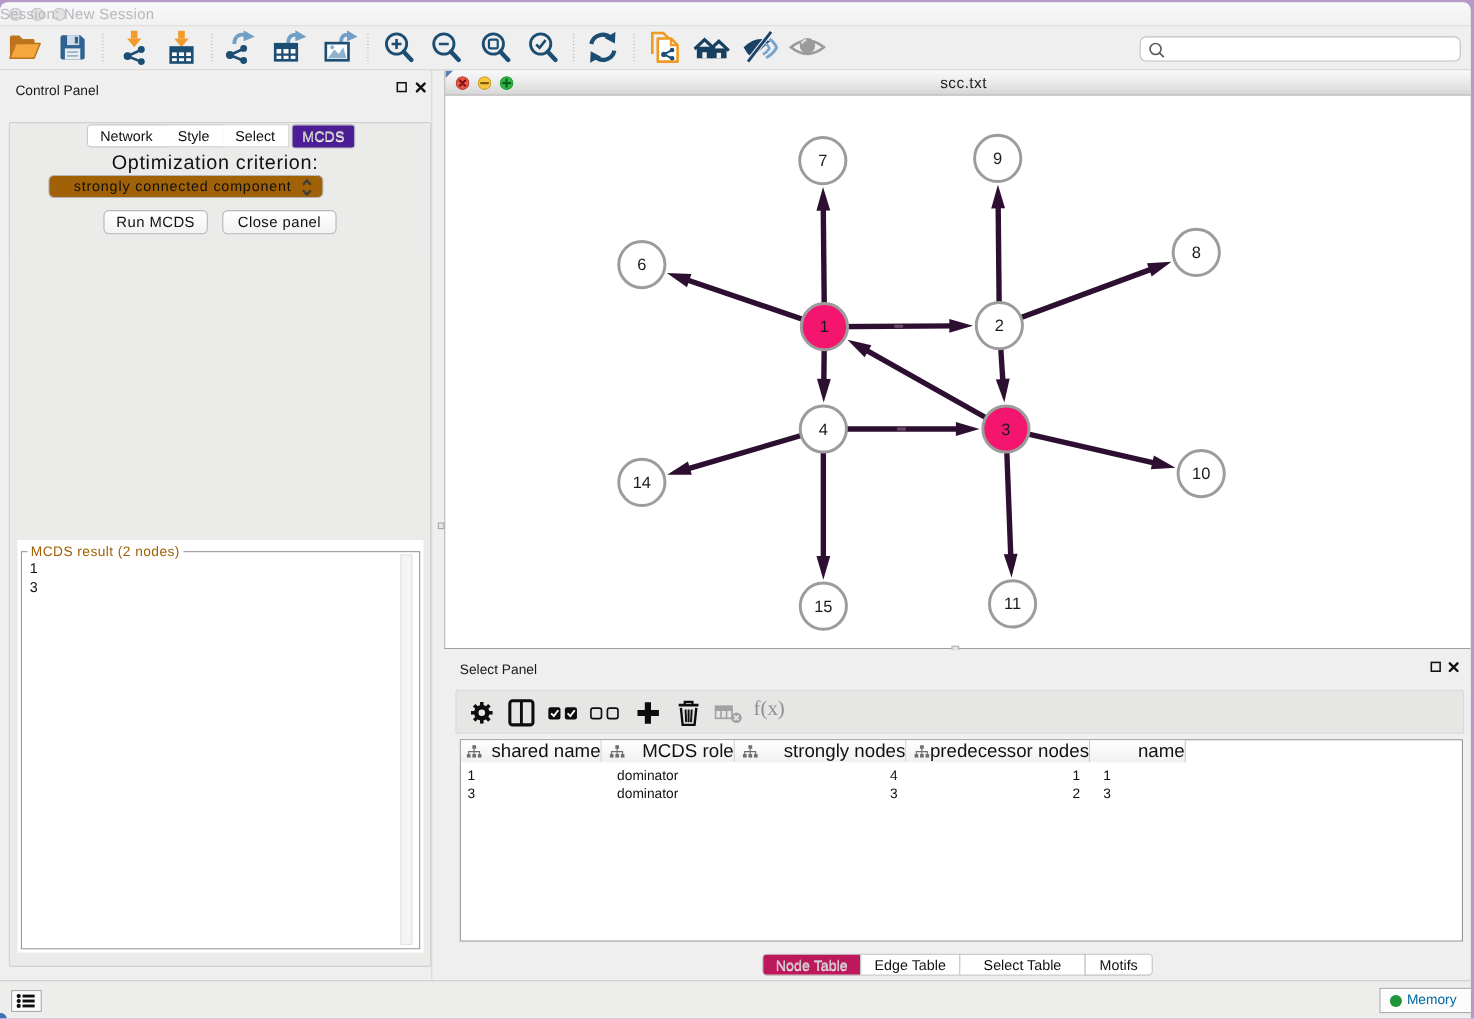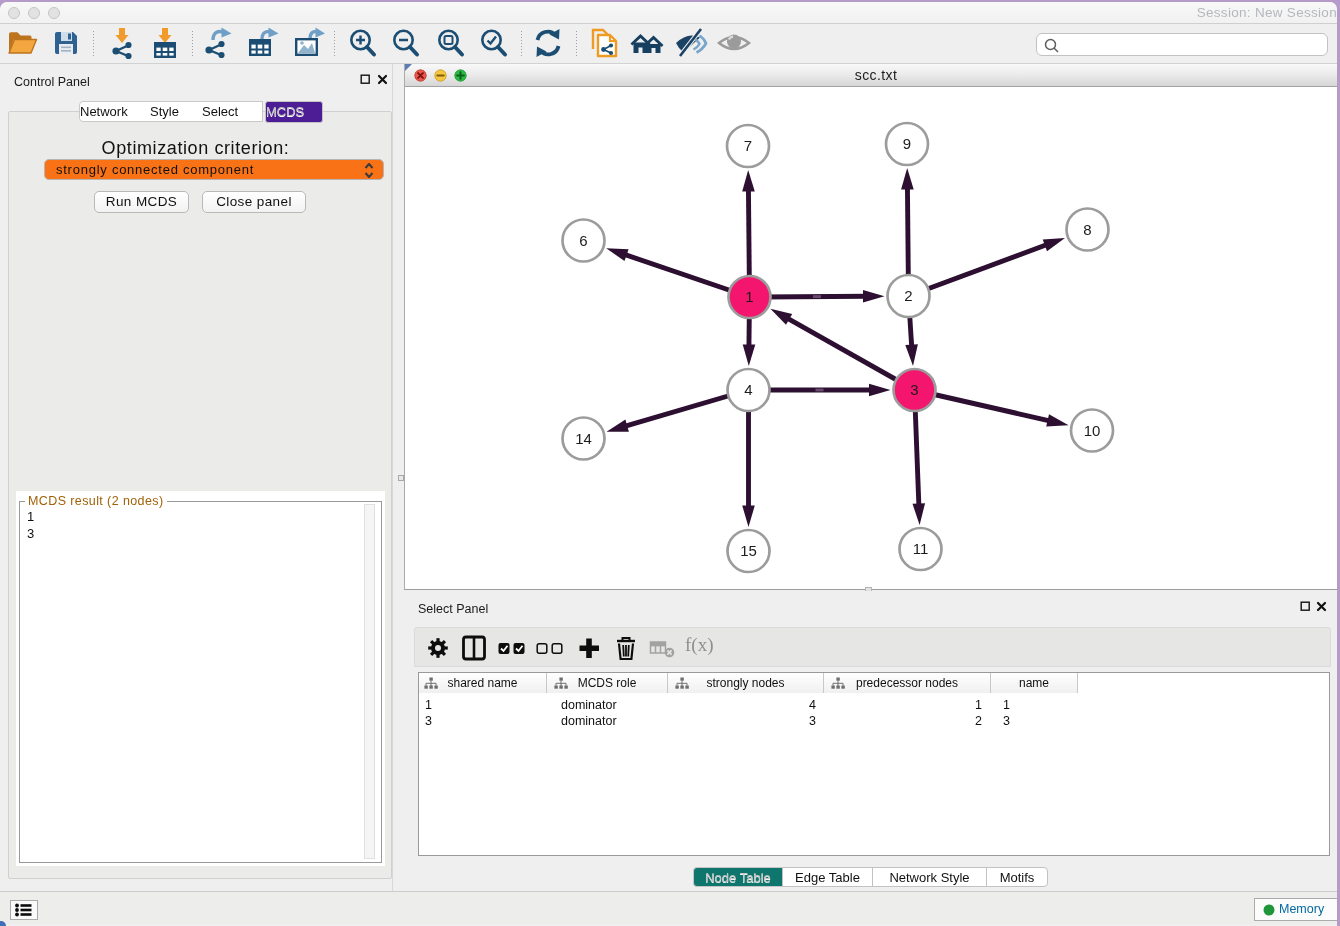--- a/index.html
+++ b/index.html
@@ -2,40 +2,40 @@
 <html><head>
 <meta charset="utf-8">
 <style>
 *{margin:0;padding:0;box-sizing:border-box}
 html,body{width:1340px;height:926px;overflow:hidden}
 body{background:#b59aca;font-family:"Liberation Sans",sans-serif;position:relative}
 #win{position:absolute;left:0;top:2px;width:1337px;height:924px;background:#eeefee;border-radius:7px 7px 0 0;overflow:hidden}
 
 #titlebar{position:absolute;left:0;top:0;width:1337px;height:22px;background:linear-gradient(#f8f8f8,#f1f1f1);border-bottom:1px solid #cfcfcf;border-radius:7px 7px 0 0}
 .tl{position:absolute;top:5px;width:12px;height:12px;border-radius:50%;background:#e2e2e2;border:1px solid #c5c5c5}
-#wtitle{position:absolute;top:3px;left:0;width:1337px;text-align:right;font-size:13.5px;color:#b4b8be;letter-spacing:0.3px}
+#wtitle{position:absolute;top:3px;left:0;width:1337px;text-align:left;font-size:13.5px;color:#b4b8be;letter-spacing:0.3px}
 
 #toolbar{position:absolute;left:0;top:22px;width:1337px;height:40px;background:#eeefee;border-bottom:1px solid #d2d2d2}
 .sep{position:absolute;top:7px;height:26px;width:1px;background-image:linear-gradient(#9f9f9f 1px,transparent 1px);background-size:1px 3px}
 .tbi{position:absolute;top:2px}
 #search{position:absolute;left:1036px;top:9px;width:292px;height:23px;background:#fff;border:1px solid #c2c2c2;border-radius:6px}
 
 #cpanel{position:absolute;left:0;top:62px;width:391px;height:827px;background:#eeefee}
 #cphead{position:absolute;left:14px;top:11px;font-size:12.5px;color:#1a1a1a}
 #cpinner{position:absolute;left:8px;top:47px;width:384px;height:768px;background:#ebecea;border:1px solid #d0d0d0;border-radius:2px}
 
 #tabs{position:absolute;left:79px;top:33px;height:21px}
-.tabb{position:absolute;top:4px;height:21px;background:#fff;border:1px solid #c9c9c9;font-size:13px;color:#111;line-height:20px}
+.tabb{position:absolute;top:16px;height:21px;background:#fff;border:1px solid #c9c9c9;font-size:13px;color:#111;text-align:center;line-height:20px}
 #tabN{left:0;width:72px;border-radius:4px 0 0 4px}
 #tabS{left:71px;width:53px;border-left:none}
 #tabE{left:123px;width:61px;border-left:none;border-radius:0 1px 1px 0}
 #tabM{left:186px;width:58px;background:#4c1d95;border:1px solid #c4c4c4;border-radius:3px;color:#bcbcbc;text-shadow:0 1px 0 #fff;height:22px}
 
 #optlabel{position:absolute;left:0;top:74px;width:391px;text-align:center;font-size:18px;color:#111;letter-spacing:0.6px}
-#dropdown{position:absolute;left:44px;top:95px;width:340px;height:21px;background:#f97316;border:1px solid #b5b5b5;border-radius:5px;font-size:13px;color:#111;line-height:19px;padding-left:11px;letter-spacing:0.75px}
+#dropdown{position:absolute;left:44px;top:95px;width:250px;height:21px;background:#a16207;border:1px solid #b5b5b5;border-radius:5px;font-size:13px;color:#111;line-height:19px;padding-left:22px;letter-spacing:0.75px}
 .btn{position:absolute;top:127px;height:22px;background:linear-gradient(#ffffff,#f2f2f2);border:1px solid #b9b9b9;border-radius:5px;font-size:13.5px;color:#111;text-align:center;line-height:20px;letter-spacing:0.4px}
 #runbtn{left:94px;width:95px}
 #closebtn{left:202px;width:104px}
 
 #resbox{position:absolute;left:16px;top:427px;width:369px;height:375px;background:#fff}
 #restitled{position:absolute;left:3px;top:10px;right:3px;bottom:3px;border:1px solid #9a9a9a}
 #reslegend{position:absolute;left:5px;top:-8px;background:#fff;padding:0 3px;font-size:12.5px;color:#a16207;letter-spacing:0.4px}
 #resscroll{position:absolute;right:6px;top:2px;width:11px;height:355px;background:#f5f5f5;border:1px solid #e0e0e0}
 .resitem{position:absolute;left:7px;font-size:13px;color:#111}
 
@@ -46,21 +46,21 @@
 #nettitle{position:absolute;left:0;top:0;width:932px;height:23px;background:linear-gradient(#f9f9f9 0%,#ececec 45%,#d6d6d6 100%);border-bottom:1px solid #a2a2a2}
 #netlabel{position:absolute;left:5px;top:3px;width:932px;text-align:center;font-size:14px;color:#1d1d1d;letter-spacing:0.4px}
 .mac{position:absolute;top:4.5px;width:13px;height:13px;border-radius:50%}
 #netcontent{position:absolute;left:0;top:23px;width:932px;height:502px;background:#fff}
 #bhandle{position:absolute;left:865px;top:585px;width:7px;height:5px;background:#e2e2e2;border:1px solid #b5b5b5}
 
 #tpanel{position:absolute;left:404px;top:589px;width:933px;height:300px;background:#eeefee}
 #tphead{position:absolute;left:14px;top:11px;font-size:12.5px;color:#1a1a1a}
 #ttoolbar{position:absolute;left:10px;top:36px;width:917px;height:40px;background:#e6e7e5;border:1px solid #dadada;border-radius:3px 3px 0 0}
 #ttable{position:absolute;left:14px;top:81px;width:912px;height:184px;background:#fff;border:1px solid #9a9a9a}
-.th{position:absolute;top:0;height:20px;border-right:1px solid #c8c8c8;background:linear-gradient(#ffffff,#f0f0f0);font-size:12px;color:#111;text-align:center;line-height:20px}
+.th{position:absolute;top:0;height:20px;border-right:1px solid #c8c8c8;background:linear-gradient(#ffffff,#f0f0f0);font-size:17px;color:#111;text-align:right;line-height:20px}
 .treeic{position:absolute;top:4px}
 .td{position:absolute;font-size:12.5px;color:#111;height:16px;line-height:16px}
 
 #btabs{position:absolute;left:289px;top:276px;height:20px}
 .btab{position:absolute;top:0;height:20px;background:#fff;border:1px solid #c2c2c2;font-size:13px;color:#111;text-align:center;line-height:19px}
 
 #statusbar{position:absolute;left:0;top:889px;width:1337px;height:33px;background:#ededec;border-top:1px solid #cdcdcd}
 #listbtn{position:absolute;left:10px;top:8px;width:28px;height:20px;background:#fafafa;border:1px solid #ababab}
 #membtn{position:absolute;left:1254px;top:6px;width:88px;height:23px;background:#fcfcfc;border:1px solid #ababab;font-size:12.5px;color:#0369a1}
 </style>
@@ -470,23 +470,23 @@
     <div class="td" style="left:0;width:397px;top:24px;text-align:right">4</div>
     <div class="td" style="left:0;width:563px;top:24px;text-align:right">1</div>
     <div class="td" style="left:584px;top:24px">1</div>
     <div class="td" style="left:6px;top:40px">3</div>
     <div class="td" style="left:142px;top:40px">dominator</div>
     <div class="td" style="left:0;width:397px;top:40px;text-align:right">3</div>
     <div class="td" style="left:0;width:563px;top:40px;text-align:right">2</div>
     <div class="td" style="left:584px;top:40px">3</div>
   </div>
   <div id="btabs">
-    <div class="btab" style="left:0;width:90px;background:#0f766e;color:#c6c6c6;text-shadow:0 1px 0 #f4f4f4;border-radius:4px 0 0 4px;border-color:#c6c6c6">Node Table</div>
+    <div class="btab" style="left:0;width:90px;background:#be185d;color:#c6c6c6;text-shadow:0 1px 0 #f4f4f4;border-radius:4px 0 0 4px;border-color:#c6c6c6">Node Table</div>
     <div class="btab" style="left:89px;width:91px">Edge Table</div>
-    <div class="btab" style="left:179px;width:115px">Network Style</div>
+    <div class="btab" style="left:179px;width:115px">Select Table</div>
     <div class="btab" style="left:293px;width:62px;border-radius:0 4px 4px 0">Motifs</div>
   </div>
 </div>
 
 <div id="statusbar">
   <div id="listbtn">
     <svg width="26" height="18" viewBox="0 0 26 18" style="position:absolute;left:0;top:0">
       <g fill="#0d0d0d">
         <circle cx="6" cy="4.5" r="1.9"></circle>
             <circle cx="6" cy="9" r="1.9"></circle>

